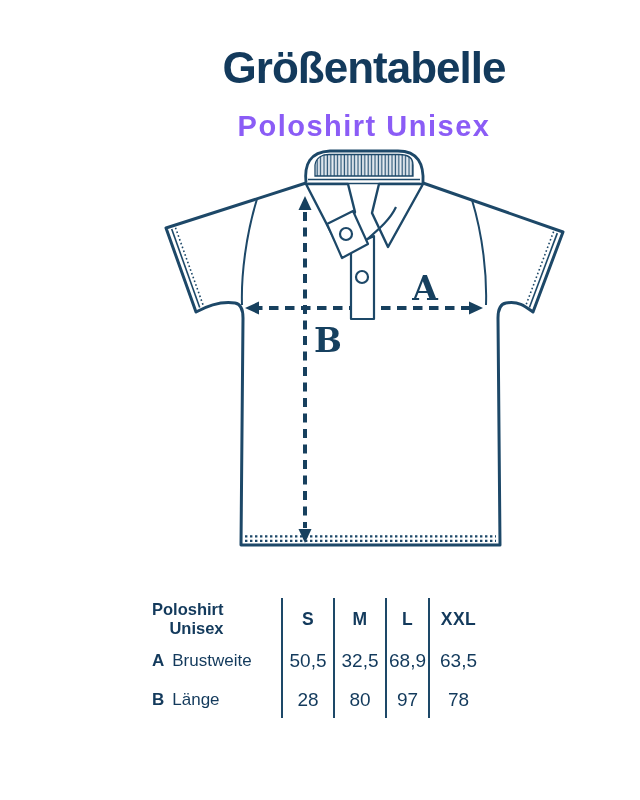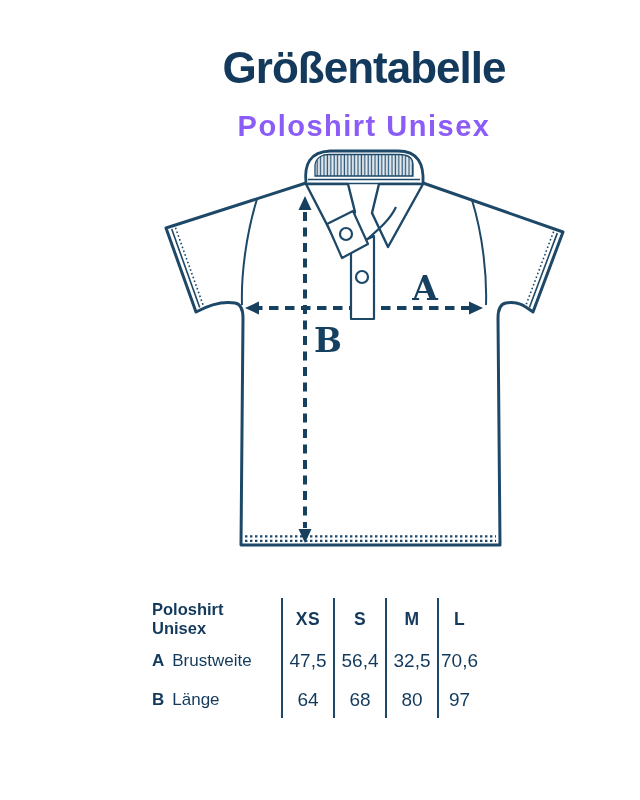--- a/index.html
+++ b/index.html
@@ -17,21 +17,21 @@
   }
   
   .diagram{position:absolute;left:0;top:0;width:640px;height:800px;}
   
   .size-table{
     position:absolute;left:103px;top:598px;width:432px;height:120px;
     display:flex;flex-direction:row;color:#133a5c;
   }
   .col{display:flex;flex-direction:column;}
   .col.sep{border-left:2px solid #1d4868;}
-  .cell{display:flex;align-items:center;justify-content:center;}
+  .cell{display:flex;align-items:center;justify-content:center;text-align:right;}
   .cell.h{height:42px;}
   .cell.ra{height:42px;}
   .cell.rb{height:36px;}
   .col-label{width:134px;}
   .col-label .cell{justify-content:flex-start;padding-left:5px;box-sizing:border-box;}
   .product{display:flex;flex-direction:column;justify-content:center;line-height:19px;
     font-weight:bold;font-size:16.5px;}
   .rowlabel{font-size:17px;}
   .rowlabel .key{font-weight:bold;margin-right:8px;font-size:17px;}
   .size-head{font-weight:bold;font-size:17.5px;letter-spacing:0.5px;}
@@ -130,40 +130,40 @@
       <div class="cell ra rowlabel">
         <span class="key">A</span>
         <span>Brustweite</span>
       </div>
       <div class="cell rb rowlabel">
         <span class="key">B</span>
         <span>Länge</span>
       </div>
     </div>
 
-    <div class="col sep w50">
-      <div class="cell h size-head">XS</div>
-      <div class="cell ra val">47,5</div>
-      <div class="cell rb val">64</div>
-    </div>
 
     <div class="col sep w50">
       <div class="cell h size-head">S</div>
-      <div class="cell ra val">56,4</div>
-      <div class="cell rb val">68</div>
+      <div class="cell ra val">50,5</div>
+      <div class="cell rb val">28</div>
     </div>
 
     <div class="col sep w50">
       <div class="cell h size-head">M</div>
       <div class="cell ra val">32,5</div>
       <div class="cell rb val">80</div>
     </div>
 
     <div class="col sep w41">
       <div class="cell h size-head">L</div>
-      <div class="cell ra val">70,6</div>
+      <div class="cell ra val">68,9</div>
       <div class="cell rb val">97</div>
     </div>
 
 
+    <div class="col sep w57">
+      <div class="cell h size-head">XXL</div>
+      <div class="cell ra val">63,5</div>
+      <div class="cell rb val">78</div>
+    </div>
 
   </div>
 </div>
 
 </body></html>

